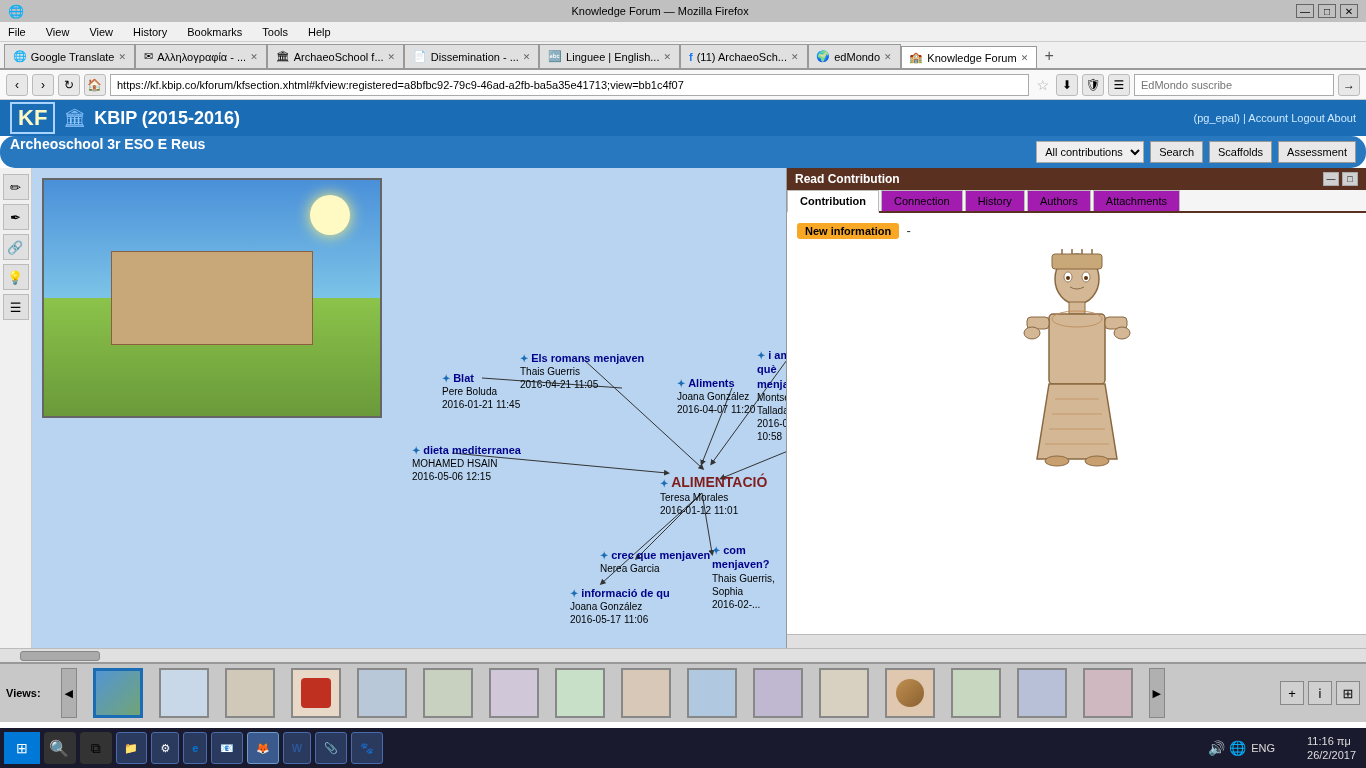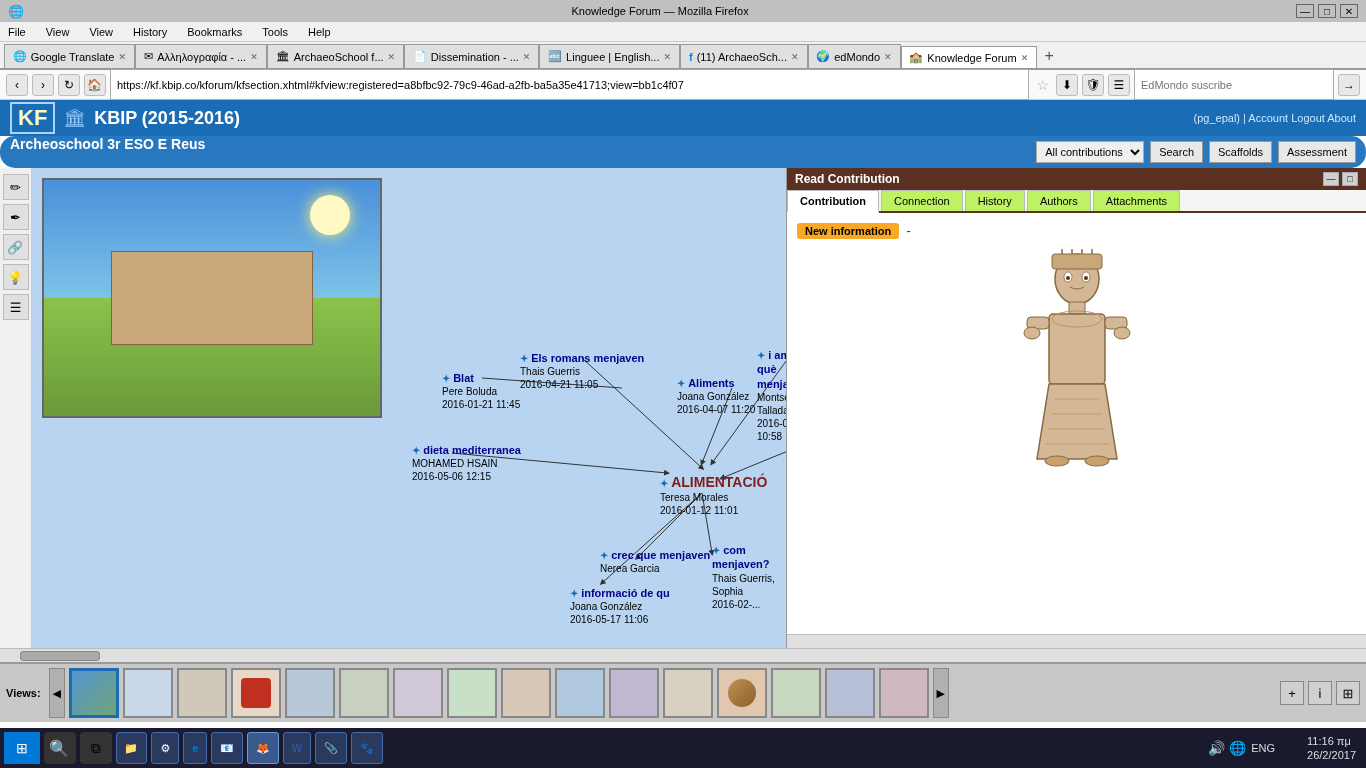--- a/index.html
+++ b/index.html
@@ -65,21 +65,21 @@
     .address-bar {
       background: #f9f9f9;
       height: 30px;
       display: flex;
       align-items: center;
       padding: 0 6px;
       border-bottom: 1px solid #ccc;
       gap: 4px;
     }
     .nav-btn { width: 22px; height: 22px; border: 1px solid #bbb; background: #e8e8e8; border-radius: 3px; cursor: pointer; display: flex; align-items: center; justify-content: center; font-size: 12px; }
-    .address-input { flex: 1; height: 31px; border: 1px solid #aaa; padding: 0 6px; font-size: 11px; background: #fff; }
+    .address-input { flex: 1; height: 22px; border: 1px solid #aaa; padding: 0 6px; font-size: 11px; background: #fff; }
     .star-btn { font-size: 14px; color: #aaa; cursor: pointer; padding: 0 3px; }
 
     
     .kf-header {
       background: #1a6cb5;
       height: 36px;
       display: flex;
       align-items: center;
       padding: 0 10px;
       gap: 8px;
@@ -208,21 +208,21 @@
     
     .panel-tabs {
       display: flex;
       border-bottom: 2px solid #5a3020;
       background: #f5f5f5;
     }
     .panel-tab {
       padding: 4px 12px;
       border: 1px solid #bbb;
       border-bottom: none;
-      background: #bef264;
+      background: #a21caf;
       cursor: pointer;
       font-size: 11px;
       margin-right: 2px;
     }
     .panel-tab.active {
       background: #fff;
       border-bottom: 2px solid #fff;
       margin-bottom: -2px;
       font-weight: bold;
     }
@@ -247,21 +247,21 @@
     .dash-separator { font-size: 13px; color: #333; }
 
     
     .views-bar {
       height: 60px;
       background: #c8c8c8;
       border-top: 2px solid #999;
       display: flex;
       align-items: center;
       padding: 0 6px;
-      gap: 4px;
+      gap: 16px;
       overflow: hidden;
     }
     .views-label { font-size: 11px; font-weight: bold; white-space: nowrap; margin-right: 4px; }
     .view-thumb {
       width: 50px;
       height: 50px;
       border: 2px solid #888;
       background: #aac8e0;
       flex-shrink: 0;
       overflow: hidden;

